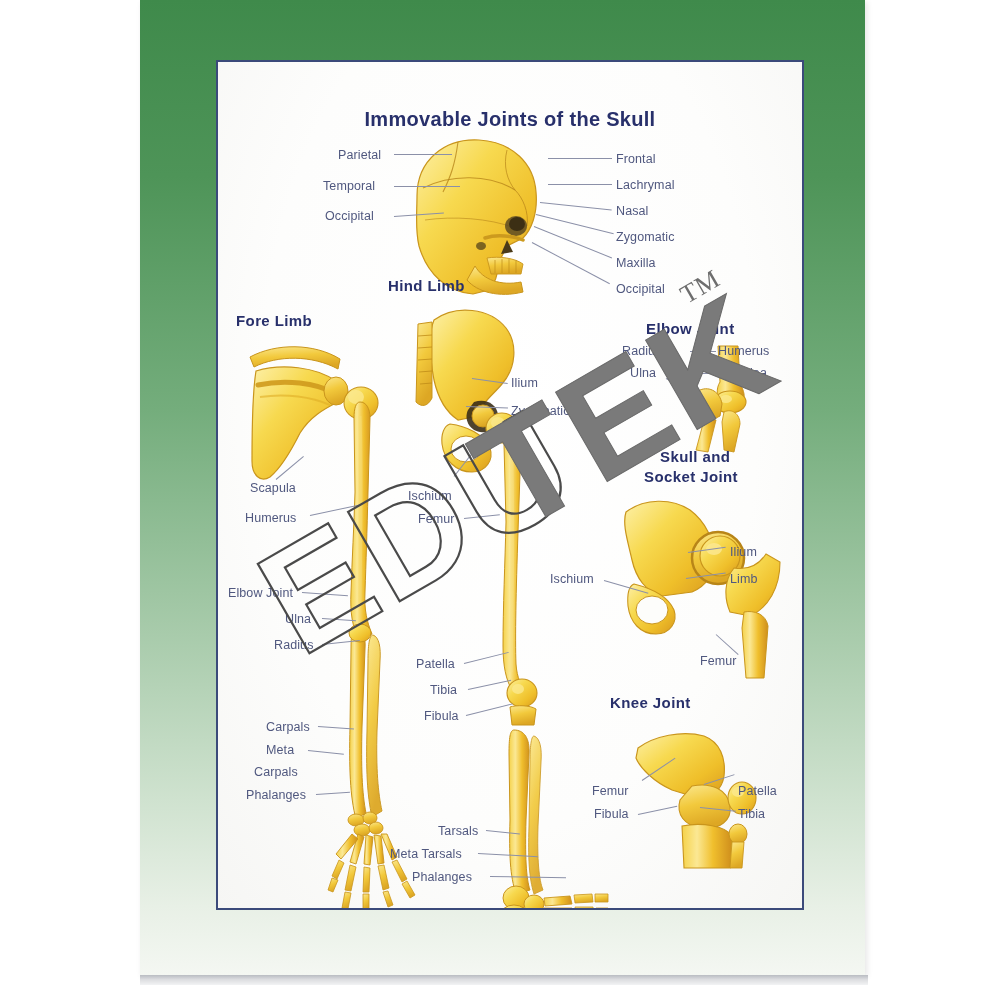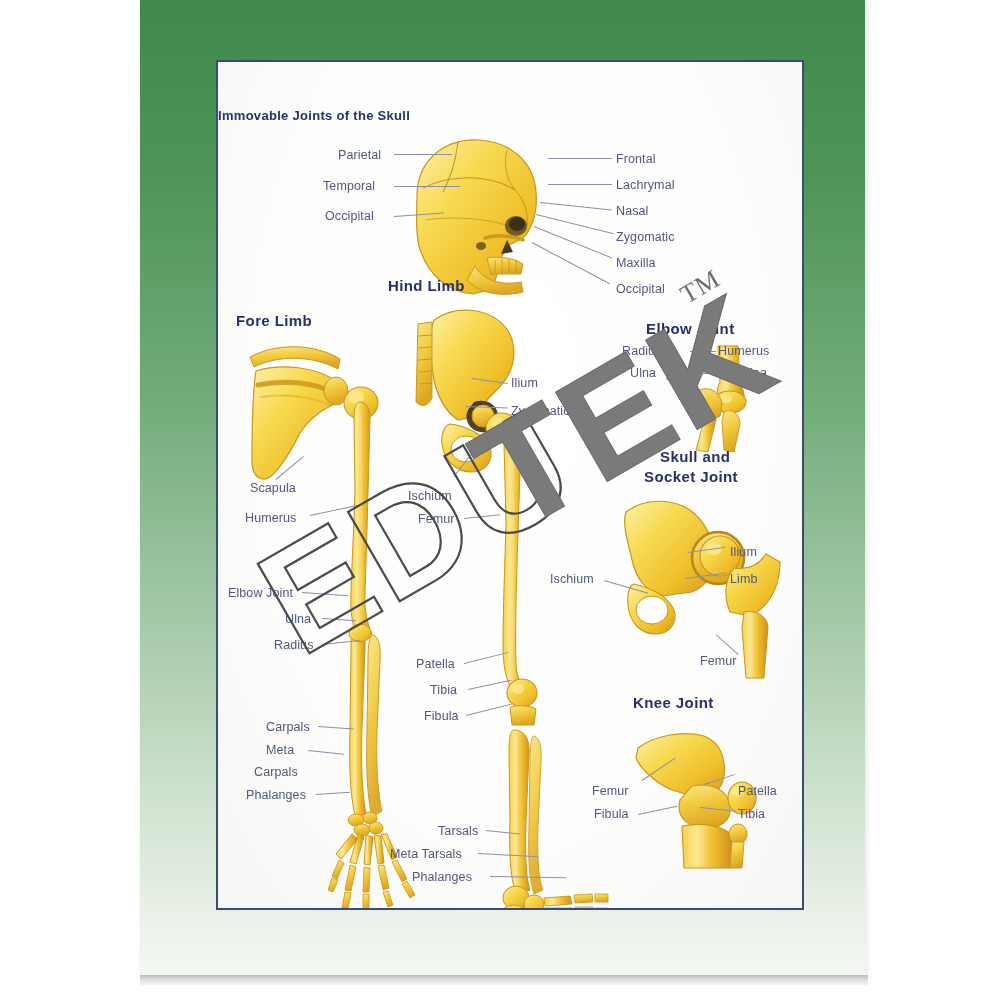--- a/index.html
+++ b/index.html
@@ -77,24 +77,24 @@
     font-weight: bold;
     font-size: 21px;
     letter-spacing: 1.2px;
     color: #28306b;
     word-spacing: 3px;
   }
   .sub-title {
     position: absolute;
     left: 0; right: 0;
     top: 46px;
-    text-align: left;
+    text-align: center;
     font-family: "Liberation Sans", sans-serif;
     font-weight: bold;
-    font-size: 13px;
+    font-size: 20px;
     letter-spacing: 0.3px;
     color: #28306b;
   }
 
   .section-title {
     position: absolute;
     font-family: "Liberation Sans", sans-serif;
     font-weight: bold;
     font-size: 15px;
     color: #28306b;
@@ -470,21 +470,21 @@
     <div class="lbl" style="left:512px; top:510px;">Limb</div>
     <div class="leader" style="left:470px; top:490px; width:38px; transform:rotate(-8deg);"></div>
     <div class="leader" style="left:468px; top:516px; width:40px; transform:rotate(-8deg);"></div>
 
     <div class="lbl" style="left:332px; top:510px;">Ischium</div>
     <div class="leader" style="left:386px; top:518px; width:46px; transform:rotate(16deg);"></div>
 
     <div class="lbl" style="left:482px; top:592px;">Femur</div>
     <div class="leader" style="left:498px; top:572px; width:30px; transform:rotate(42deg);"></div>
 
-    <div class="section-title" style="left:392px; top:632px;margin-left:23px;">Knee Joint</div>
+    <div class="section-title" style="left:392px; top:632px;">Knee Joint</div>
 
     <svg class="bone-svg" style="left:408px; top:662px;" width="160" height="145" viewBox="0 0 160 145">
 
       <path d="M12,24 C28,12 56,6 78,12 C94,18 100,34 98,52
                C96,66 86,74 72,74 L46,66 C28,58 14,44 10,34 Z" fill="url(#gBone)" stroke="#c9951c" stroke-width="1.2"></path>
 
       <path d="M66,62 C86,58 102,66 104,82 C106,96 94,106 76,104
                C58,102 50,90 54,76 Z" fill="url(#gBone2)" stroke="#c9951c" stroke-width="1.1"></path>
 
       <ellipse cx="116" cy="74" rx="14" ry="16" fill="url(#gBone)" stroke="#c9951c" stroke-width="1.1"></ellipse>

